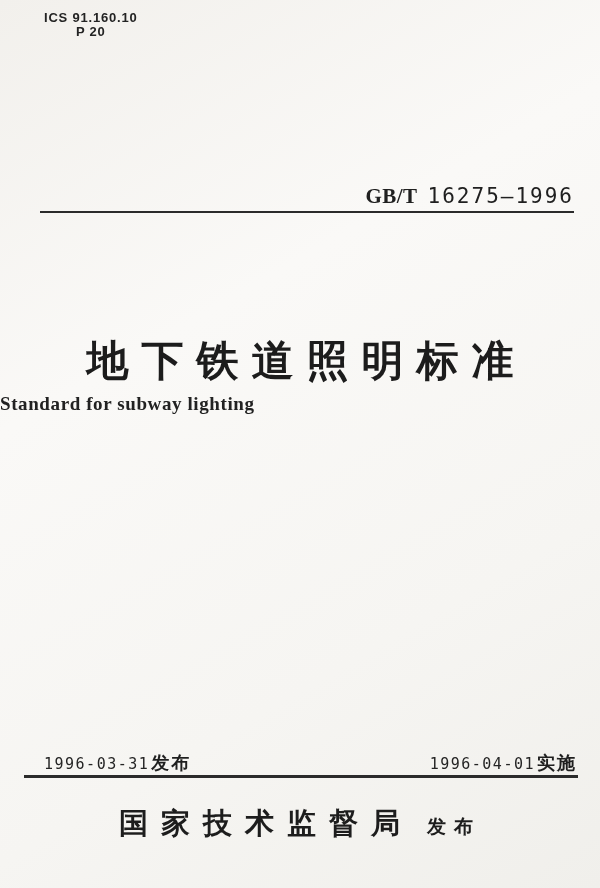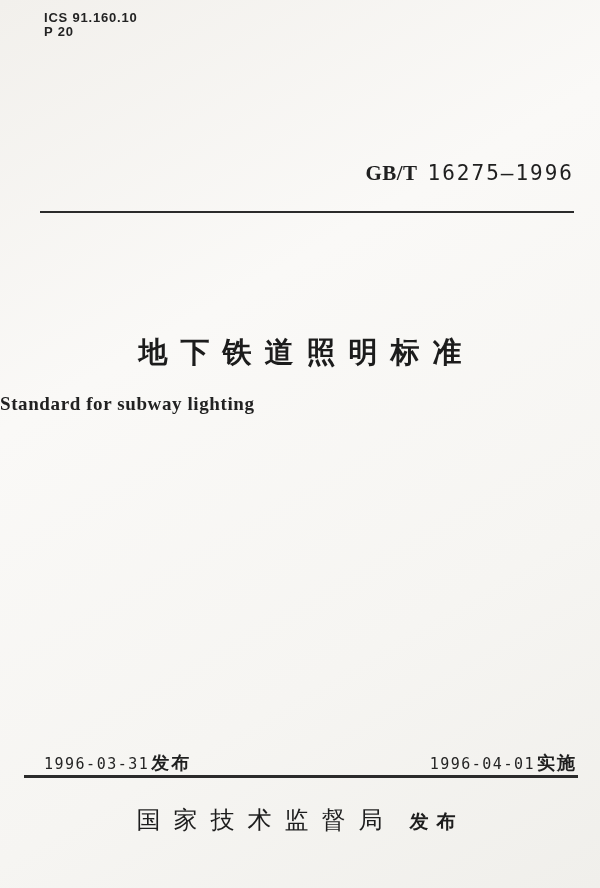--- a/index.html
+++ b/index.html
@@ -22,20 +22,21 @@
   .ics-block {
     position: absolute;
     top: 11px;
     left: 44px;
     font-family: "Liberation Sans", sans-serif;
     font-size: 13px;
     font-weight: bold;
     letter-spacing: 0.8px;
     line-height: 14px;
     color: #232323;
+    text-align: center;
   }
 
   
   .gb-logo {
     position: absolute;
     top: 8px;
     left: 405px;
     width: 155px;
     height: 88px;
     text-align: center;
@@ -69,21 +70,21 @@
     font-size: 38px;
     font-weight: bold;
     white-space: nowrap;
     letter-spacing: 6.5px;
     color: #1d1d1d;
   }
 
   
   .std-code {
     position: absolute;
-    top: 161px;
+    top: 184px;
     right: 26px;
     white-space: nowrap;
     color: #202020;
   }
   .std-code .code-prefix {
     font-family: "Liberation Serif", serif;
     font-size: 21px;
     font-weight: bold;
     letter-spacing: 0.5px;
     margin-right: 10px;
@@ -115,21 +116,21 @@
   
   .main-title {
     position: absolute;
     top: 333px;
     left: 0;
     width: 100%;
     padding-left: 13px;
     box-sizing: border-box;
     text-align: center;
     font-family: "DejaVu Serif", "Liberation Serif", serif;
-    font-size: 29px;
+    font-size: 42px;
     font-weight: bold;
     letter-spacing: 13px;
     white-space: nowrap;
     color: #1c1c1c;
   }
 
   .subtitle {
     position: absolute;
     top: 393px;
     left: 0;
@@ -175,22 +176,22 @@
     top: 804px;
     left: 0;
     width: 100%;
     display: flex;
     justify-content: center;
     align-items: baseline;
     white-space: nowrap;
   }
   .publisher-name {
     font-family: "DejaVu Serif", "Liberation Serif", serif;
-    font-size: 24px;
-    font-weight: normal;
+    font-size: 29px;
+    font-weight: bold;
     letter-spacing: 13px;
     color: #1d1d1d;
   }
   .publisher-action {
     font-family: "DejaVu Serif", "Liberation Serif", serif;
     font-size: 19px;
     font-weight: bold;
     letter-spacing: 8px;
     margin-left: 14px;
     color: #1d1d1d;

